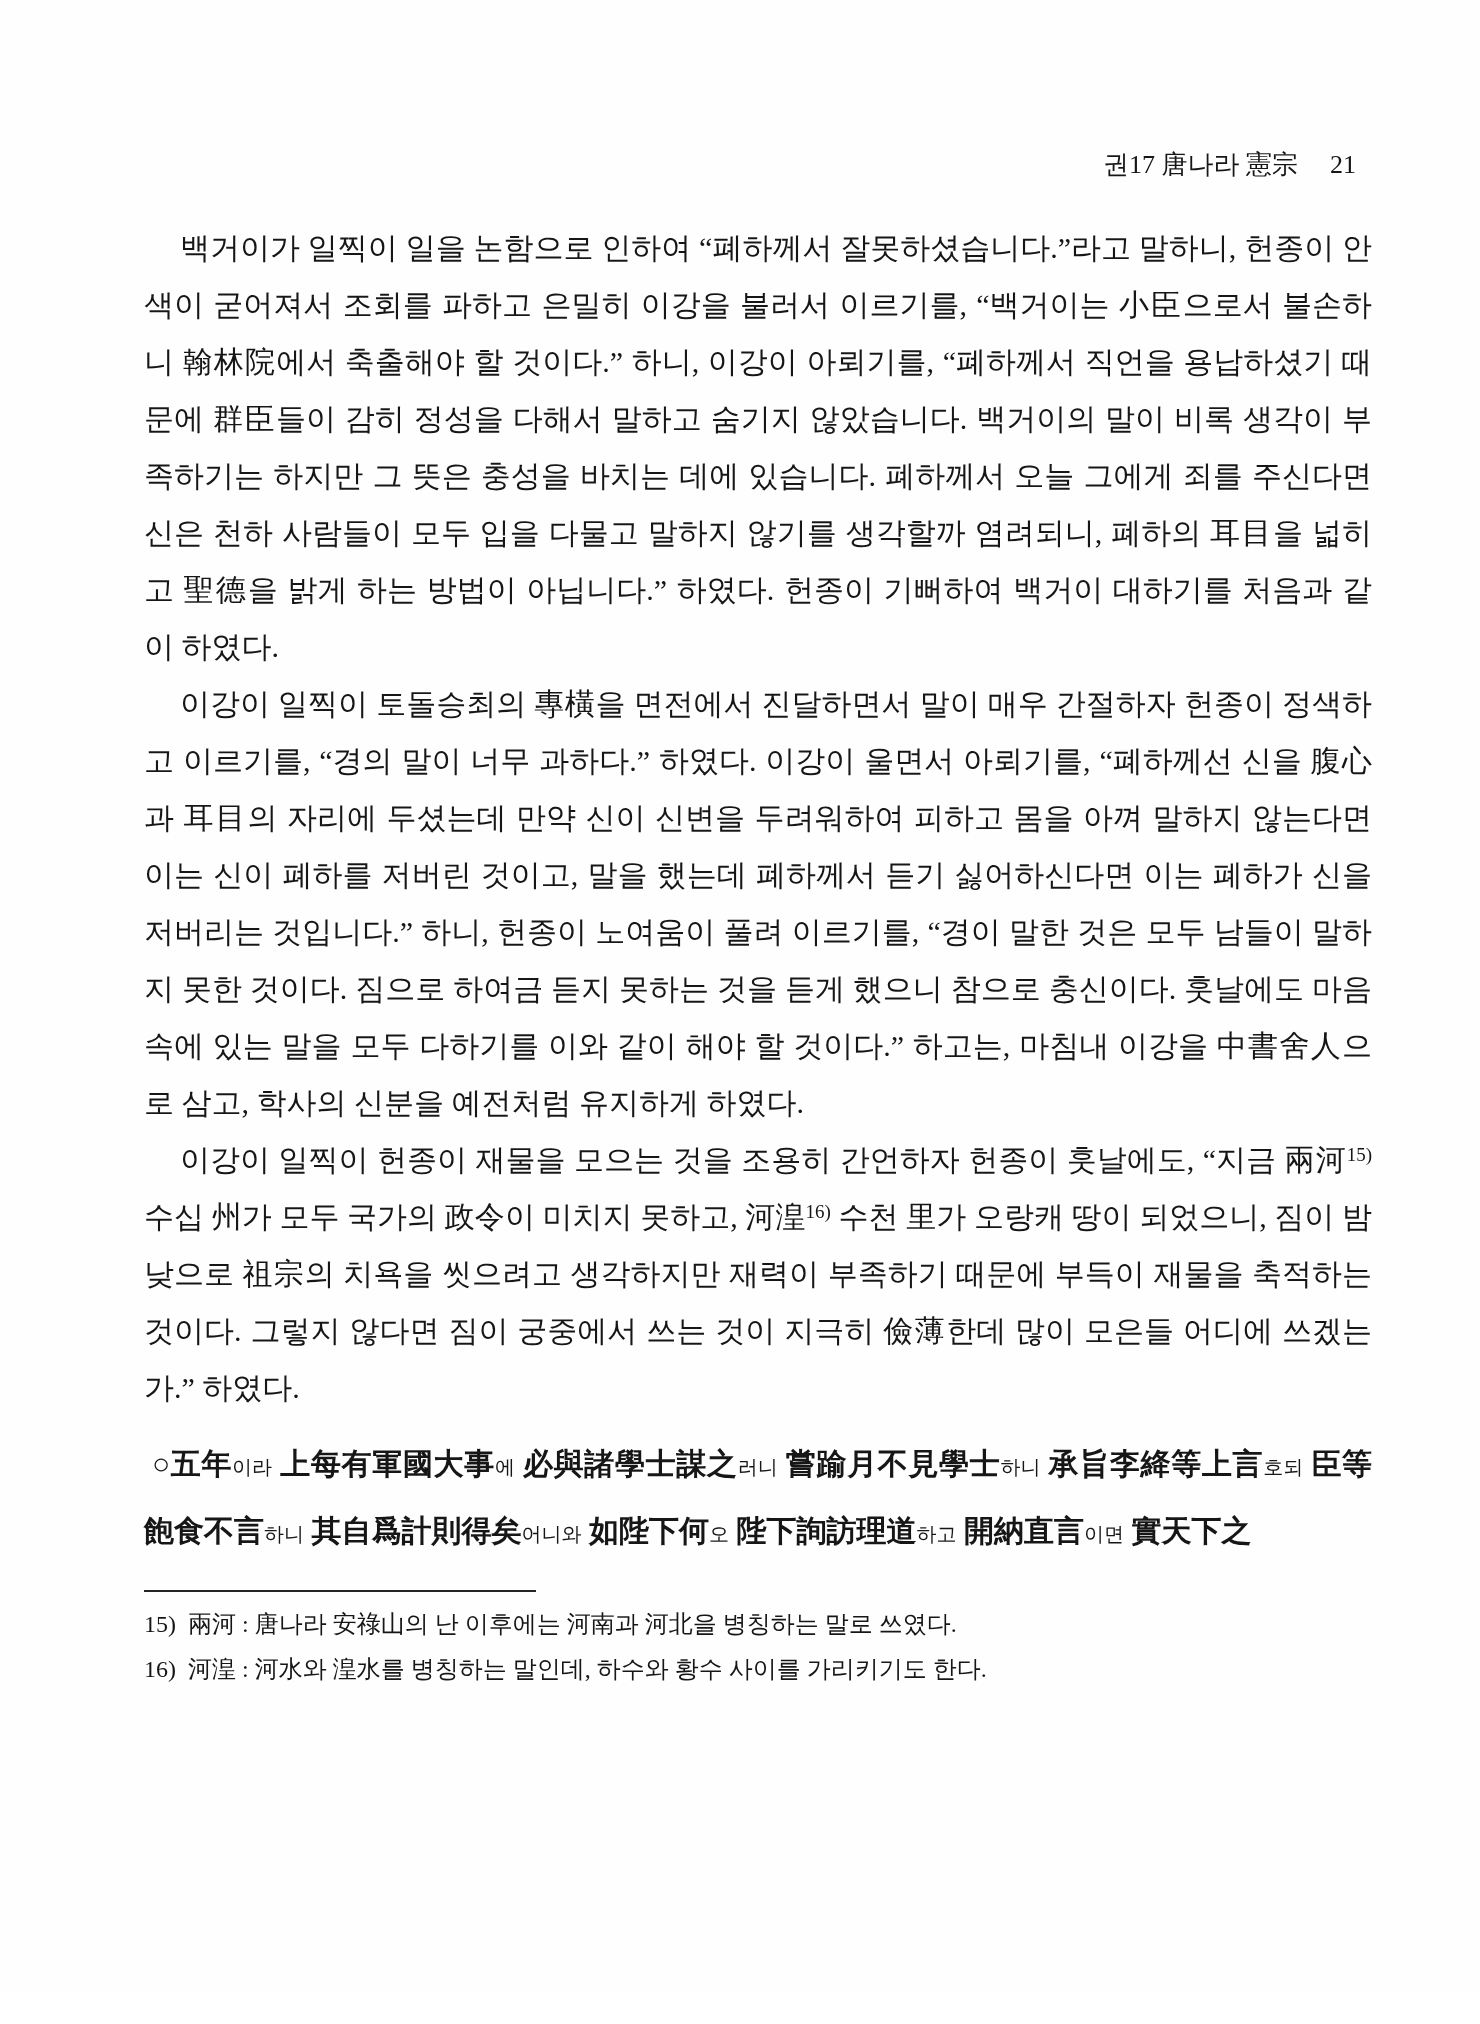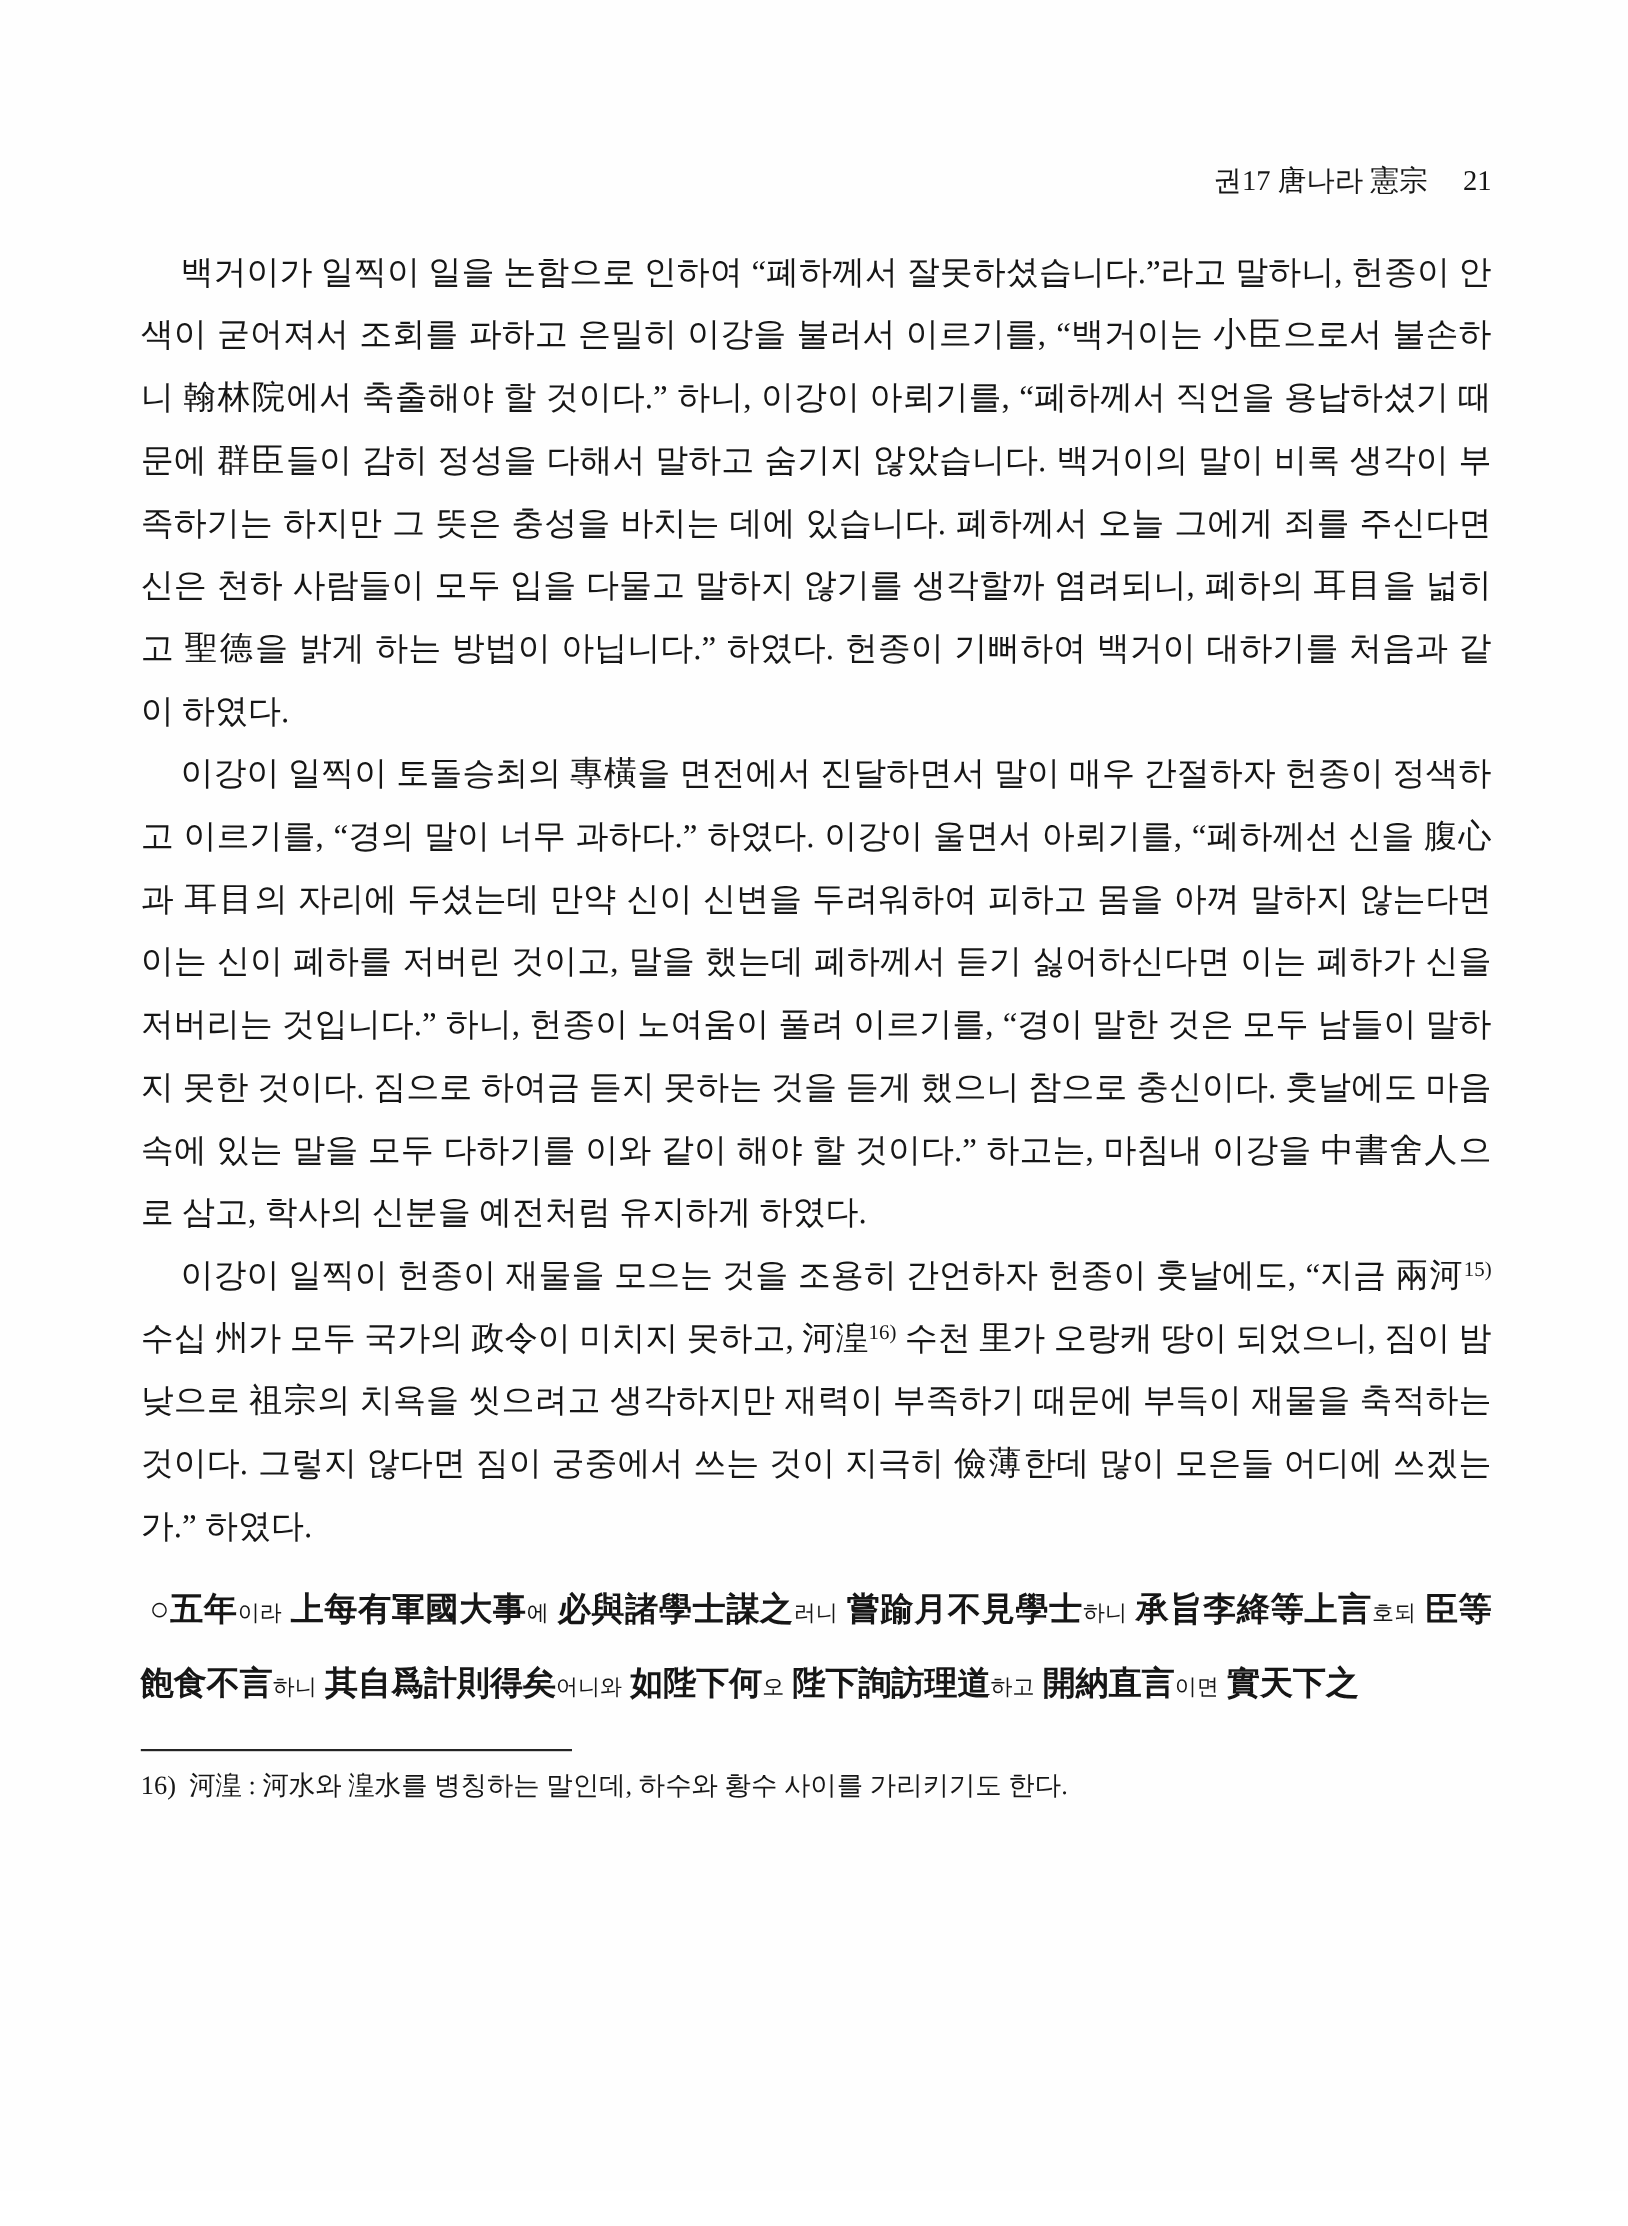--- a/index.html
+++ b/index.html
@@ -19,21 +19,21 @@
     width: 1228px;
     text-align: right;
     font-size: 26px;
     line-height: 30px;
     white-space: nowrap;
   }
   .running-head .pagenum { margin-left: 32px; }
   .content {
     position: absolute;
     top: 219px;
-    left: 128px;
+    left: 144px;
     width: 1228px;
   }
   .para {
     margin: 0;
     font-size: 30px;
     line-height: 57px;
     text-align: justify;
     text-indent: 36px;
     word-break: break-all;
   }
@@ -82,18 +82,21 @@
     <p class="para"><span>백거이가 일찍이 일을 논함으로 인하여 “폐하께서 잘못하셨습니다.”라고 말하니, 헌종이 안색이 굳어져서 조회를 파하고 은밀히 이강을 불러서 이르기를, “백거이는 小臣으로서 불손하니 翰林院에서 축출해야 할 것이다.” 하니, 이강이 아뢰기를, “폐하께서 직언을 용납하셨기 때문에 群臣들이 감히 정성을 다해서 말하고 숨기지 않았습니다. 백거이의 말이 비록 생각이 부족하기는 하지만 그 뜻은 충성을 바치는 데에 있습니다. 폐하께서 오늘 그에게 죄를 주신다면 신은 천하 사람들이 모두 입을 다물고 말하지 않기를 생각할까 염려되니, 폐하의 耳目을 넓히고 聖德을 밝게 하는 방법이 아닙니다.” 하였다. 헌종이 기뻐하여 백거이 대하기를 처음과 같이 하였다.</span></p>
     <p class="para"><span>이강이 일찍이 토돌승최의 專橫을 면전에서 진달하면서 말이 매우 간절하자 헌종이 정색하고 이르기를, “경의 말이 너무 과하다.” 하였다. 이강이 울면서 아뢰기를, “폐하께선 신을 腹心과 耳目의 자리에 두셨는데 만약 신이 신변을 두려워하여 피하고 몸을 아껴 말하지 않는다면 이는 신이 폐하를 저버린 것이고, 말을 했는데 폐하께서 듣기 싫어하신다면 이는 폐하가 신을 저버리는 것입니다.” 하니, 헌종이 노여움이 풀려 이르기를, “경이 말한 것은 모두 남들이 말하지 못한 것이다. 짐으로 하여금 듣지 못하는 것을 듣게 했으니 참으로 충신이다. 훗날에도 마음속에 있는 말을 모두 다하기를 이와 같이 해야 할 것이다.” 하고는, 마침내 이강을 中書舍人으로 삼고, 학사의 신분을 예전처럼 유지하게 하였다.</span></p>
     <p class="para"><span>이강이 일찍이 헌종이 재물을 모으는 것을 조용히 간언하자 헌종이 훗날에도, “지금 兩河</span><span class="sup">15)</span><span> 수십 州가 모두 국가의 政令이 미치지 못하고, 河湟</span><span class="sup">16)</span><span> 수천 里가 오랑캐 땅이 되었으니, 짐이 밤낮으로 祖宗의 치욕을 씻으려고 생각하지만 재력이 부족하기 때문에 부득이 재물을 축적하는 것이다. 그렇지 않다면 짐이 궁중에서 쓰는 것이 지극히 儉薄한데 많이 모은들 어디에 쓰겠는가.” 하였다.</span></p>
 
     <p class="hanmun"><span class="b">○五年</span><span class="k">이라</span><span class="b"> 上每有軍國大事</span><span class="k">에</span><span class="b"> 必與諸學士謀之</span><span class="k">러니</span><span class="b"> 嘗踰月不見學士</span><span class="k">하니</span><span class="b"> 承旨李絳等上言</span><span class="k">호되</span><span class="b"> 臣等飽食不言</span><span class="k">하니</span><span class="b"> 其自爲計則得矣</span><span class="k">어니와</span><span class="b"> 如陛下何</span><span class="k">오</span><span class="b"> 陛下詢訪理道</span><span class="k">하고</span><span class="b"> 開納直言</span><span class="k">이면</span><span class="b"> 實天下之</span></p>
 
     <div class="fnsep"></div>
 
     <div class="footnotes">
       <p class="fn">
+        <span class="fn-num">15)</span><span class="fn-text">兩河 : 唐나라 安祿山의 난 이후에는 河南과 河北을 병칭하는 말로 쓰였다.</span>
+      </p>
+      <p class="fn">
         <span class="fn-num">16)</span><span class="fn-text">河湟 : 河水와 湟水를 병칭하는 말인데, 하수와 황수 사이를 가리키기도 한다.</span>
       </p>
     </div>
   </div>
 
 </div>
 
 </body></html>

